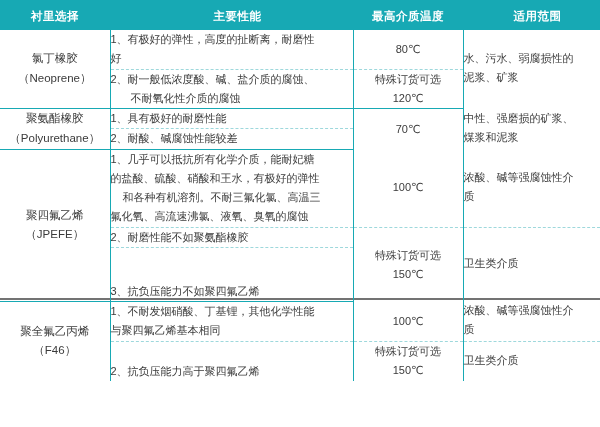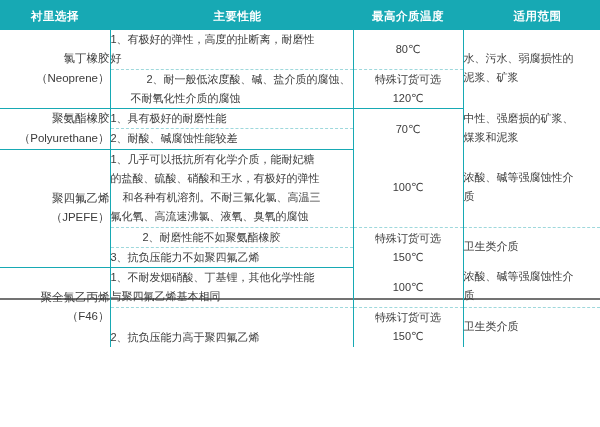--- a/index.html
+++ b/index.html
@@ -52,21 +52,21 @@
   }
 
   
   .cell {
     font-size: 11px;
     line-height: 1.55;
     color: #3b3b3b;
     box-sizing: border-box;
   }
   .name-cell {
-    text-align: right;
+    text-align: center;
     border-right: 1px solid #17a9b4;
     border-bottom: 1px solid #17a9b4;
     padding: 4px 4px;
     font-size: 11.5px;
     color: #3b3b3b;
     line-height: 1.7;
   }
   .name-cell .n1 { display: block; }
   .name-cell .n2 { display: block; }
 
@@ -128,21 +128,21 @@
         <td class="cell temp-cell dashed-b">
           <span style="display: block;">80℃</span>
         </td>
         <td class="cell range-cell" rowspan="2">
           <span style="display: block;">水、污水、弱腐损性的</span>
           <span style="display: block;">泥浆、矿浆</span>
         </td>
       </tr>
       <tr class="group-end">
         <td class="cell perf-cell">
-          <span style="display: block; padding-left: 36px;">2、耐一般低浓度酸、碱、盐介质的腐蚀、</span>
+          <span style="display: block;">2、耐一般低浓度酸、碱、盐介质的腐蚀、</span>
           <span style="display: block; padding-left: 20px;">不耐氧化性介质的腐蚀</span>
         </td>
         <td class="cell temp-cell">
           <span style="display: block;">特殊订货可选</span>
           <span style="display: block;">120℃</span>
         </td>
       </tr>
 
       <tr>
         <td class="cell name-cell" rowspan="2">
@@ -180,33 +180,33 @@
         <td class="cell temp-cell dashed-b">
           <span style="display: block;">100℃</span>
         </td>
         <td class="cell range-cell dashed-b">
           <span style="display: block;">浓酸、碱等强腐蚀性介</span>
           <span style="display: block;">质</span>
         </td>
       </tr>
       <tr>
         <td class="cell perf-cell dashed-b">
-          <span style="display: block; margin-left: 32px;">2、耐磨性能不如聚氨酯橡胶</span>
+          <span style="display: block;">2、耐磨性能不如聚氨酯橡胶</span>
         </td>
         <td class="cell temp-cell" rowspan="2">
           <span style="display: block;">特殊订货可选</span>
           <span style="display: block;">150℃</span>
         </td>
         <td class="cell range-cell" rowspan="2">
           <span style="display: block;">卫生类介质</span>
         </td>
       </tr>
       <tr class="group-end">
         <td class="cell perf-cell">
-          <span style="display: block;">3、抗负压能力不如聚四氟乙烯</span>
+          <span style="display: block; margin-top: 34px;">3、抗负压能力不如聚四氟乙烯</span>
         </td>
       </tr>
 
       <tr>
         <td class="cell name-cell no-b" rowspan="2">
           <span class="n1">聚全氟乙丙烯</span>
           <span class="n2">（F46）</span>
         </td>
         <td class="cell perf-cell dashed-b">
           <span style="display: block;">1、不耐发烟硝酸、丁基锂，其他化学性能</span>

